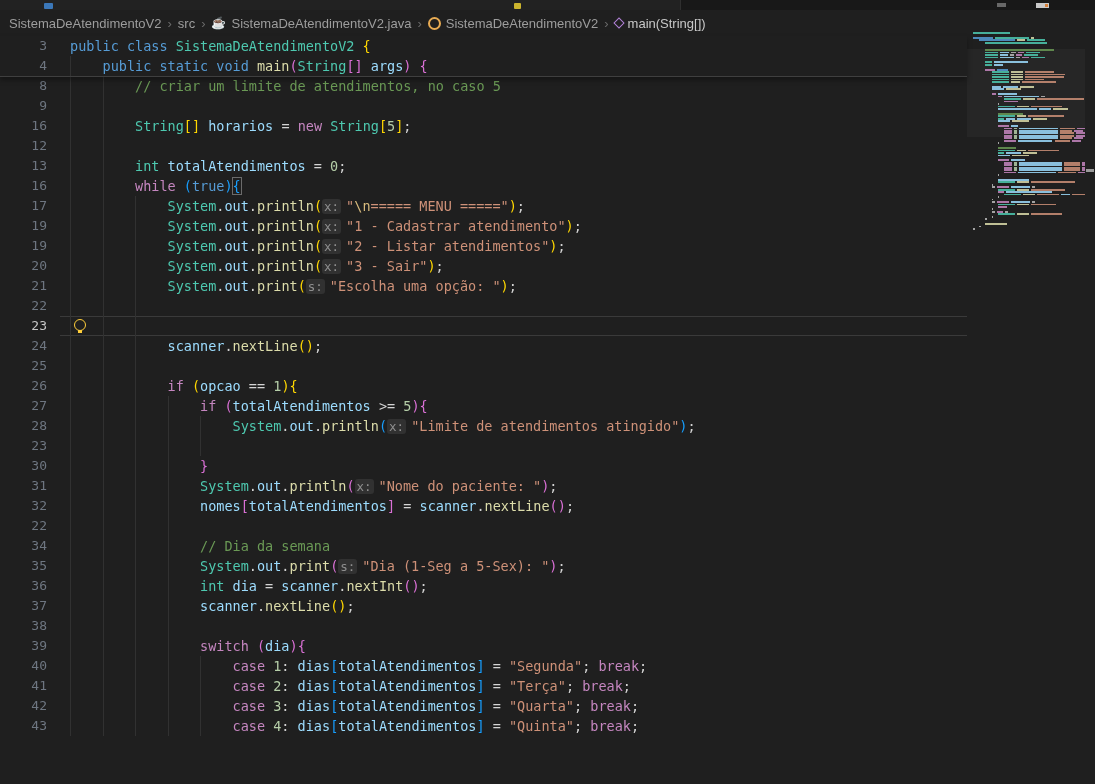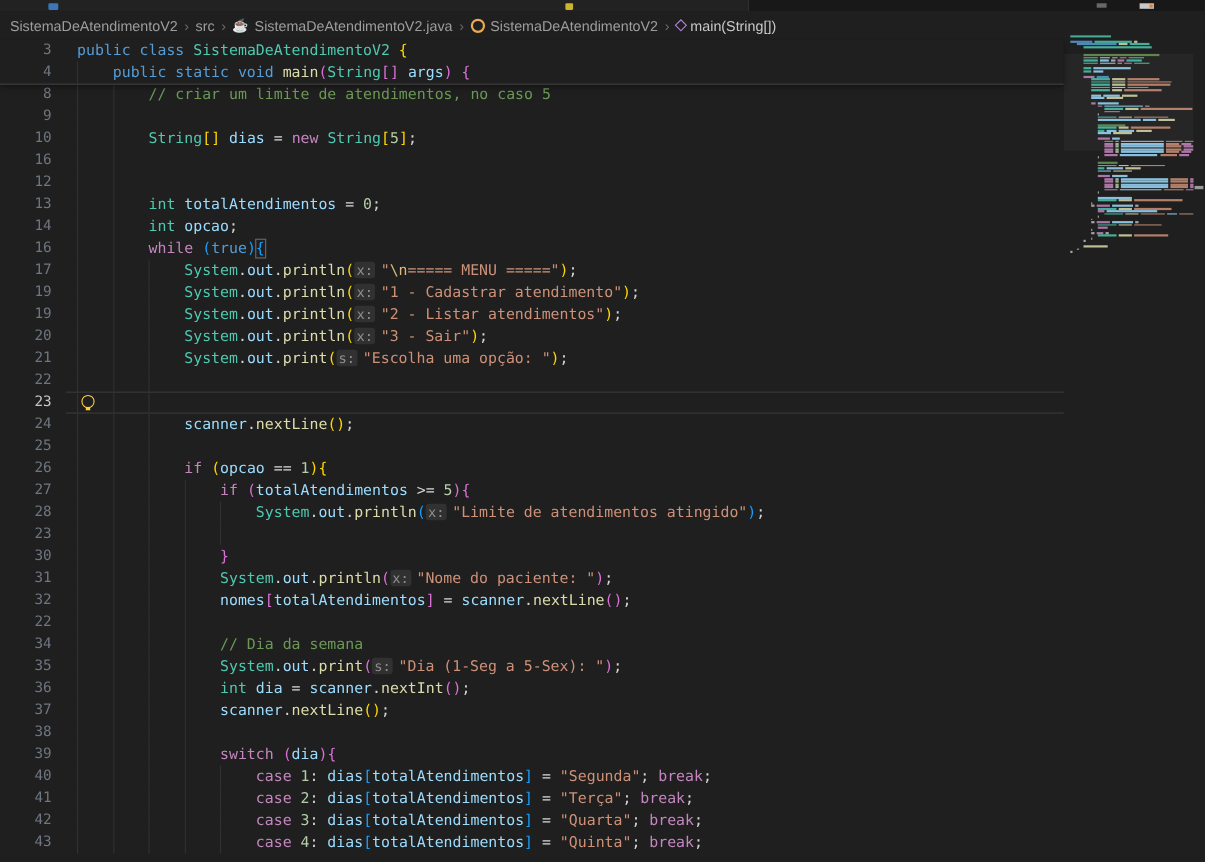--- a/index.html
+++ b/index.html
@@ -108,47 +108,36 @@
           <span class="guide" style="left: 70px;"></span>
           <span class="guide" style="left: 102.5px;"></span>
           <span class="txt"><span class="tk-d">        </span><span class="tk-m">// criar um limite de atendimentos, no caso 5</span></span>
         </div>
         <div class="row">
           <span class="ln">9</span>
           <span class="guide" style="left: 70px;"></span>
           <span class="guide" style="left: 102.5px;"></span>
         </div>
         <div class="row">
-          <span class="ln">10</span>
-          <span class="guide" style="left: 70px;"></span>
-          <span class="guide" style="left: 102.5px;"></span>
-          <span class="txt"><span class="tk-d">        </span><span class="tk-t">String</span><span class="tk-b1">[]</span><span class="tk-d"> </span><span class="tk-v">dias</span><span class="tk-d"> = </span><span class="tk-c">new </span><span class="tk-t">String</span><span class="tk-b1">[</span><span class="tk-n">5</span><span class="tk-b1">]</span><span class="tk-d">;</span></span>
-        </div>
-        <div class="row">
           <span class="ln">16</span>
           <span class="guide" style="left: 70px;"></span>
           <span class="guide" style="left: 102.5px;"></span>
+          <span class="txt"><span class="tk-d">        </span><span class="tk-t">String</span><span class="tk-b1">[]</span><span class="tk-d"> </span><span class="tk-v">horarios</span><span class="tk-d"> = </span><span class="tk-c">new </span><span class="tk-t">String</span><span class="tk-b1">[</span><span class="tk-n">5</span><span class="tk-b1">]</span><span class="tk-d">;</span></span>
         </div>
         <div class="row">
           <span class="ln">12</span>
           <span class="guide" style="left: 70px;"></span>
           <span class="guide" style="left: 102.5px;"></span>
           <span class="txt"></span>
         </div>
         <div class="row">
           <span class="ln">13</span>
           <span class="guide" style="left: 70px;"></span>
           <span class="guide" style="left: 102.5px;"></span>
           <span class="txt"><span class="tk-d">        </span><span class="tk-t">int </span><span class="tk-v">totalAtendimentos</span><span class="tk-d"> = </span><span class="tk-n">0</span><span class="tk-d">;</span></span>
-        </div>
-        <div class="row">
-          <span class="ln">14</span>
-          <span class="guide" style="left: 70px;"></span>
-          <span class="guide" style="left: 102.5px;"></span>
-          <span class="txt"><span class="tk-d">        </span><span class="tk-t">int </span><span class="tk-v">opcao</span><span class="tk-d">;</span></span>
         </div>
         <div class="row">
           <span class="ln">16</span>
           <span class="guide" style="left: 70px;"></span>
           <span class="guide" style="left: 102.5px;"></span>
           <span class="txt"><span class="tk-d">        </span><span class="tk-c">while </span><span class="tk-b3">(</span><span class="tk-k">true</span><span class="tk-b3">)</span><span class="tk-b3x">{</span></span>
         </div>
         <div class="row">
           <span class="ln">17</span>
           <span class="guide" style="left: 70px;"></span>

